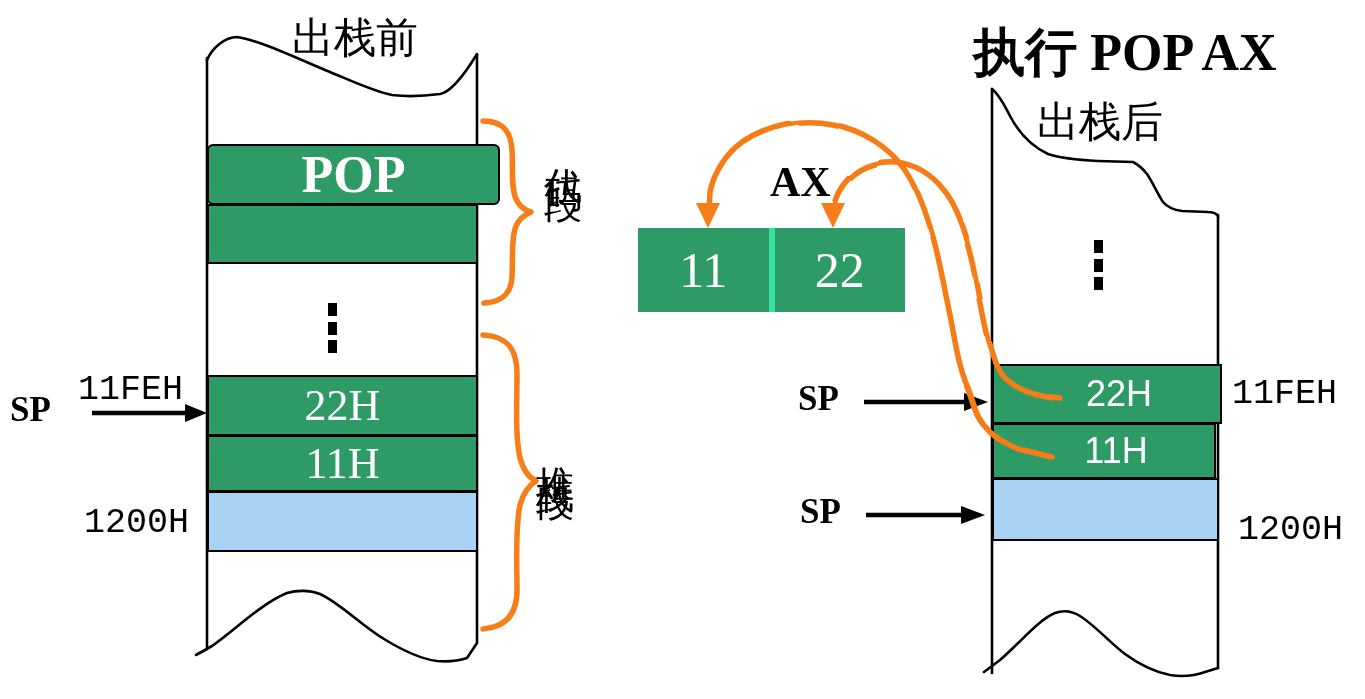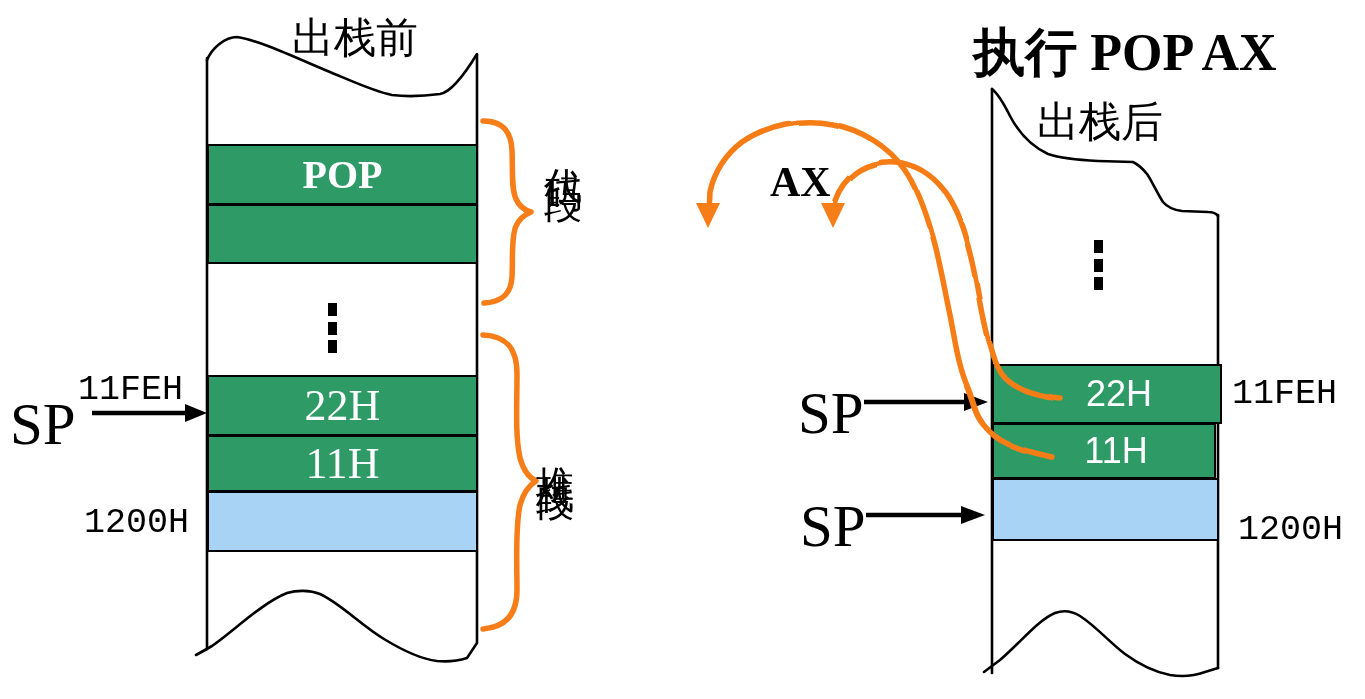--- a/index.html
+++ b/index.html
@@ -26,21 +26,21 @@
     display:flex;align-items:center;justify-content:center;
     color:#ffffff;
   }
   .blk.blue{background:var(--blue);}
   .serif-cell{font-family:"Liberation Serif",serif;font-size:44px;}
   .sans-cell{font-family:"Liberation Sans",sans-serif;font-size:36px;}
   .lbl{position:absolute;color:var(--ink);white-space:nowrap;}
   .cjk{font-family:"Liberation Serif",serif;}
   .title{font-size:52px;font-weight:bold;text-align:center;margin-top:14px;}
   .heading{font-size:42px;text-align:center;}
-  .sp{font-size:59px;font-weight:normal;font-family:"Liberation Serif",serif;}
+  .sp{font-size:35px;font-weight:bold;font-family:"Liberation Serif",serif;}
   .addr{font-size:35px;font-family:Liberation Mono, monospace;}
   .v-label{
     writing-mode:vertical-rl;text-orientation:upright;
     font-size:38px;letter-spacing:9px;line-height:1;
   }
   .dash{position:absolute;width:9px;height:13px;background:var(--ink);}
   .ax-box{
     position:absolute;background:var(--green);
     display:flex;color:#fff;
   }
@@ -90,21 +90,21 @@
     <g>
       <line class="sp-line" x1="864" y1="402" x2="966" y2="402"></line>
       <polygon class="fill-ink" points="988,402 964,393 964,411"></polygon>
     </g>
     <g>
       <line class="sp-line" x1="866" y1="515" x2="963" y2="515"></line>
       <polygon class="fill-ink" points="985,515 961,506 961,524"></polygon>
     </g>
   </svg>
 
-  <div class="blk serif-cell" style="left:207px;top:144px;width:271px;height:61px;font-size:40px;font-weight:bold;">POP</div>
+  <div class="blk serif-cell" style="left:207px;top:144px;width:293px;height:61px;font-size:52px;font-weight:bold;border-radius:6px;">POP</div>
   <div class="blk" style="left:207px;top:204px;width:271px;height:60px;"></div>
 
   <div class="blk serif-cell" style="left:207px;top:375px;width:271px;height:61px;">22H</div>
   <div class="blk serif-cell" style="left:207px;top:435px;width:271px;height:57px;">11H</div>
   <div class="blk blue" style="left:207px;top:491px;width:271px;height:61px;"></div>
 
   <div>
     <div class="dash" style="left:328px;top:303px;"></div>
     <div class="dash" style="left:328px;top:322px;"></div>
     <div class="dash" style="left:328px;top:340px;"></div>
@@ -113,20 +113,25 @@
   <div class="blk sans-cell" style="left:992px;top:364px;width:230px;height:60px;text-indent:24px;">22H</div>
   <div class="blk sans-cell" style="left:992px;top:423px;width:224px;height:56px;text-indent:24px;">11H</div>
   <div class="blk blue" style="left:992px;top:478px;width:227px;height:63px;"></div>
 
   <div>
     <div class="dash" style="left:1094px;top:240px;"></div>
     <div class="dash" style="left:1094px;top:259px;"></div>
     <div class="dash" style="left:1094px;top:277px;"></div>
   </div>
 
+  <div class="ax-box" style="left:638px;top:228px;width:267px;height:84px;">
+    <div class="ax-cell">11</div>
+    <div class="ax-div"></div>
+    <div class="ax-cell">22</div>
+  </div>
 
   <div class="lbl cjk title" style="left:930px;top:4px;width:390px;">执行 POP  AX</div>
 
   <div class="lbl cjk heading" style="left:1015px;top:94px;width:170px;">出栈后</div>
   <div class="lbl cjk heading" style="left:280px;top:10px;width:150px;">出栈前</div>
 
   <div class="lbl sp" style="left:10px;top:390px;">SP</div>
   <div class="lbl addr" style="left:78px;top:370px;">11FEH</div>
   <div class="lbl addr" style="left:84px;top:503px;">1200H</div>
 

